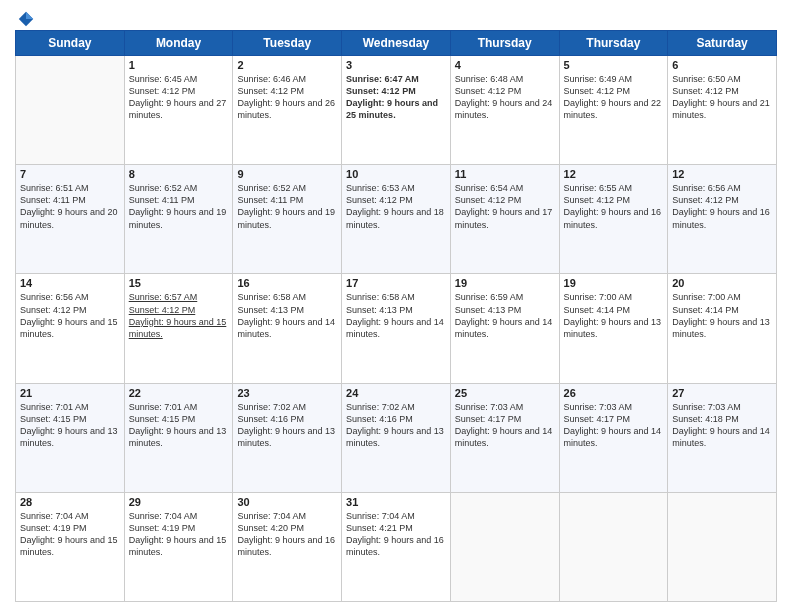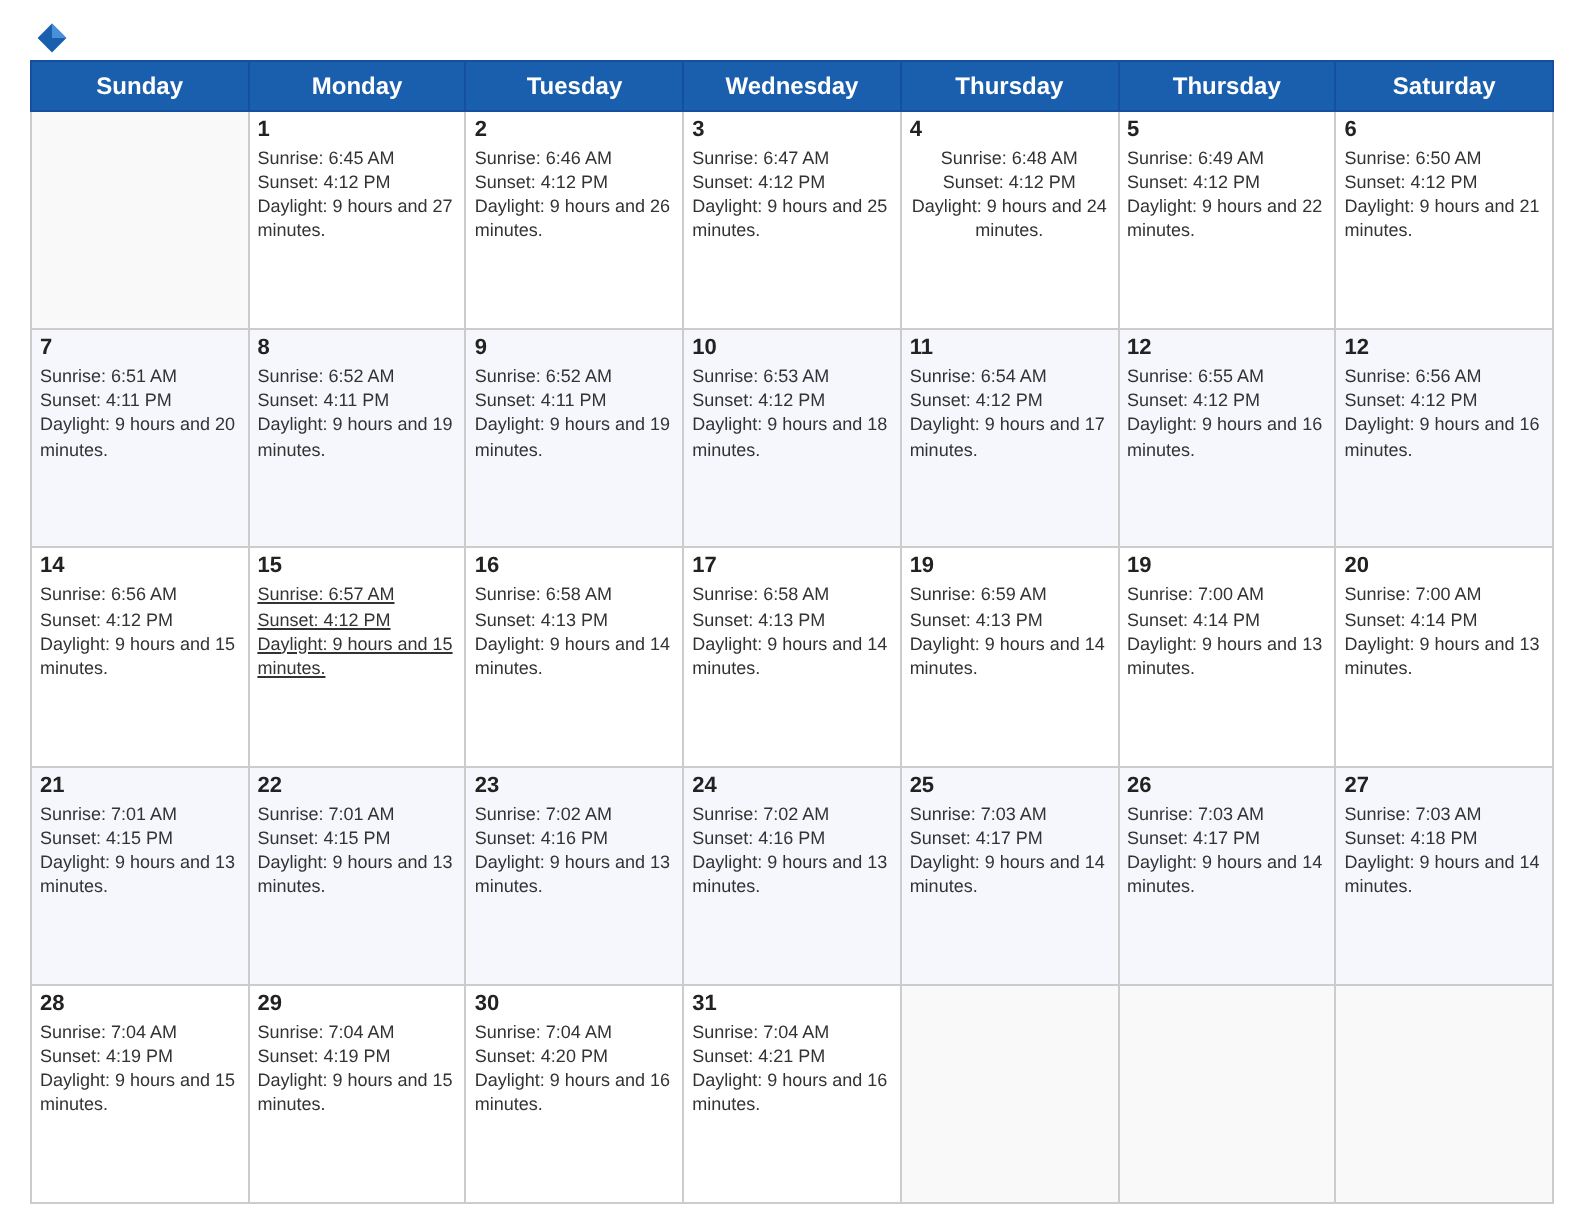--- a/index.html
+++ b/index.html
@@ -146,27 +146,27 @@
 Daylight: 9 hours and 27 minutes.</div>
           </td>
           <td>
             <div class="day-number">2</div>
             <div class="day-info" style="white-space: pre-line;">Sunrise: 6:46 AM
 Sunset: 4:12 PM
 Daylight: 9 hours and 26 minutes.</div>
           </td>
           <td>
             <div class="day-number">3</div>
-            <div class="day-info" style="white-space: pre-line;">Sunrise: 6:47 AM
+            <div class="day-info" style="white-space: pre-line; font-weight: bold;">Sunrise: 6:47 AM
 Sunset: 4:12 PM
 Daylight: 9 hours and 25 minutes.</div>
           </td>
           <td>
             <div class="day-number">4</div>
-            <div class="day-info" style="white-space: pre-line; text-align: center;">Sunrise: 6:48 AM
+            <div class="day-info" style="white-space: pre-line;">Sunrise: 6:48 AM
 Sunset: 4:12 PM
 Daylight: 9 hours and 24 minutes.</div>
           </td>
           <td>
             <div class="day-number">5</div>
             <div class="day-info" style="white-space: pre-line;">Sunrise: 6:49 AM
 Sunset: 4:12 PM
 Daylight: 9 hours and 22 minutes.</div>
           </td>
           <td>

